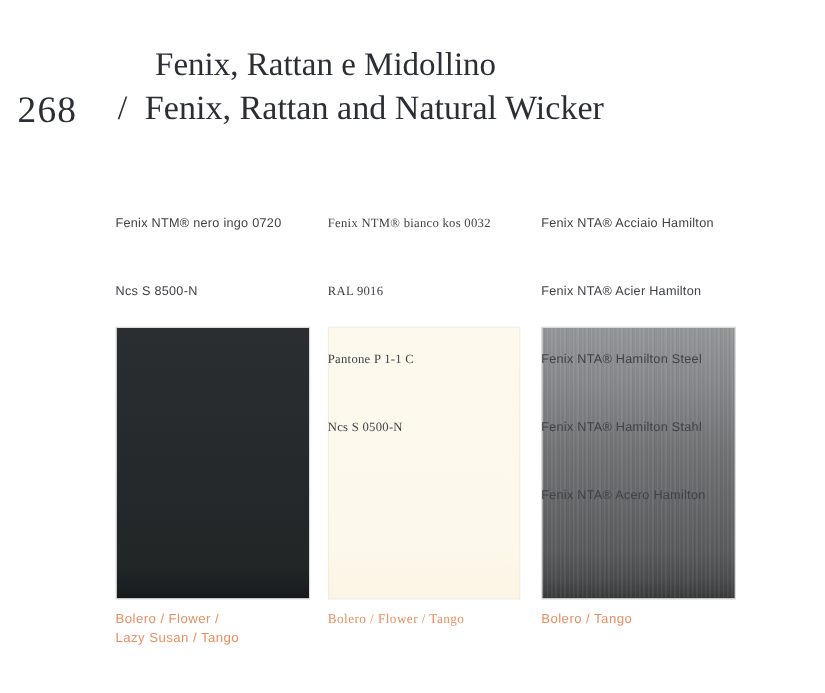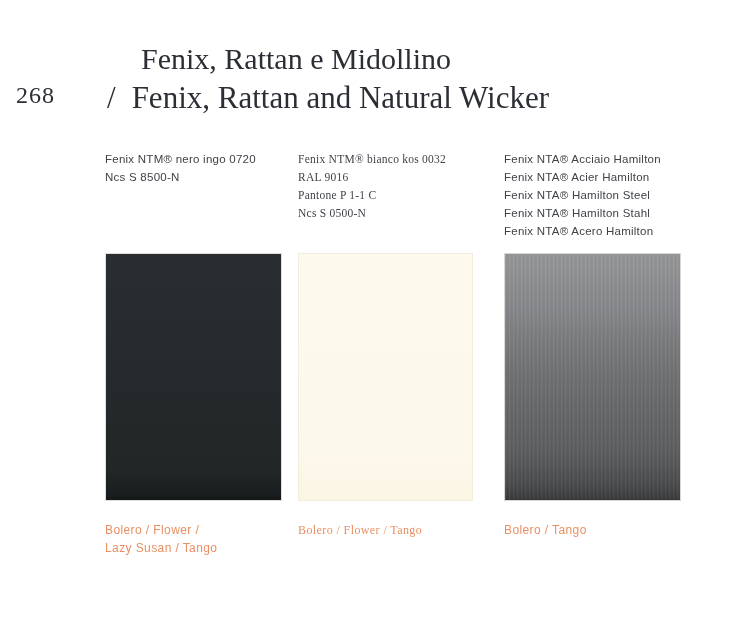--- a/index.html
+++ b/index.html
@@ -15,63 +15,63 @@
     font-family:"Liberation Sans",sans-serif;
     position:relative;
     overflow:hidden;
   }
   .page{position:absolute;inset:0;background:var(--page-background);}
   
   .header{position:absolute;top:0;left:0;right:0;height:140px;}
   .page-number{
     position:absolute;left:16px;top:82px;
     font-family:"Liberation Serif",serif;
-    font-size:24px;color:var(--title-text);letter-spacing:1px;
+    font-size:34px;color:var(--title-text);letter-spacing:1px;
   }
   .title-line1{
     position:absolute;left:105px;top:42px;
     font-family:"Liberation Serif",serif;
     font-size:30px;color:var(--title-text);margin-left:36px;
   }
   .title-line2{
     position:absolute;left:107px;top:80px;
     font-family:"Liberation Serif",serif;
     font-size:31px;color:var(--title-text);
     display:flex;align-items:baseline;
   }
   .title-slash{font-style:normal;margin-right:16px;font-weight:300;}
   
   .col{position:absolute;top:150px;width:177px;}
   .col1{left:105px;}
   .col2{left:298px;width:175px;font-family:Liberation Serif, serif;}
-  .col3{left:504px;}
+  .col3{left:492px;}
   .specs{height:103px;}
   .spec-line{
     font-size:11.5px;line-height:18px;color:var(--spec-text);
-    letter-spacing:.25px;white-space:nowrap;font-weight:400;
+    letter-spacing:.25px;white-space:nowrap;font-weight:400;margin-top:44px;
   }
   .swatch{width:100%;height:248px;}
   .swatch-black{
     border:1px solid #dedede;
     background:linear-gradient(180deg,#2a2e30 0%,#26292b 55%,#232627 88%,#1a1d1f 98%,#141617 100%);
   }
   .swatch-cream{
     border:1px solid #f1ecdc;
     background:linear-gradient(180deg,#fdf9ec 0%,#fcf8eb 80%,#faf5e4 100%);
   }
   .swatch-steel{
     border:1px solid #d8d8d6;
     background:
       repeating-linear-gradient(90deg,
         rgba(255,255,255,0.06) 0px, rgba(255,255,255,0.06) 1px,
         rgba(0,0,0,0.05) 2px, rgba(255,255,255,0.0) 3px, rgba(0,0,0,0.03) 4px),
       linear-gradient(180deg,#949698 0%,#85878a 22%,#717375 45%,#646668 65%,#595b5d 82%,#4a4c4e 93%,#3a3c3e 99%,#333537 100%);
   }
   .products{
-    margin-top:20px;
+    margin-top:8px;
     font-size:12px;line-height:18px;
     color:var(--label-accent);letter-spacing:.4px;white-space:nowrap;
   }
 </style>
 </head>
 <body>
 
 <div class="page">
 
   <div class="header">

